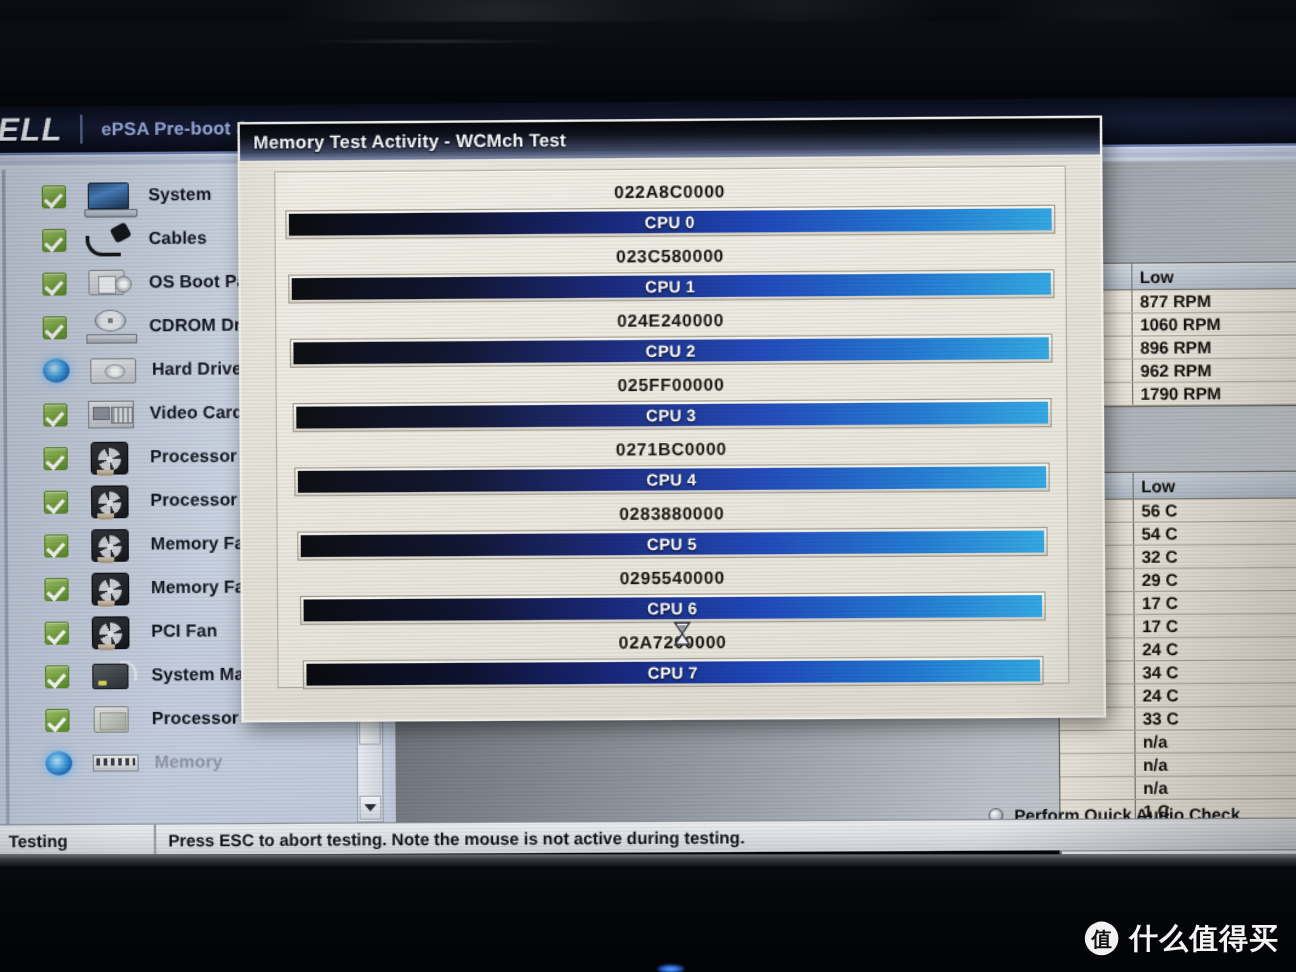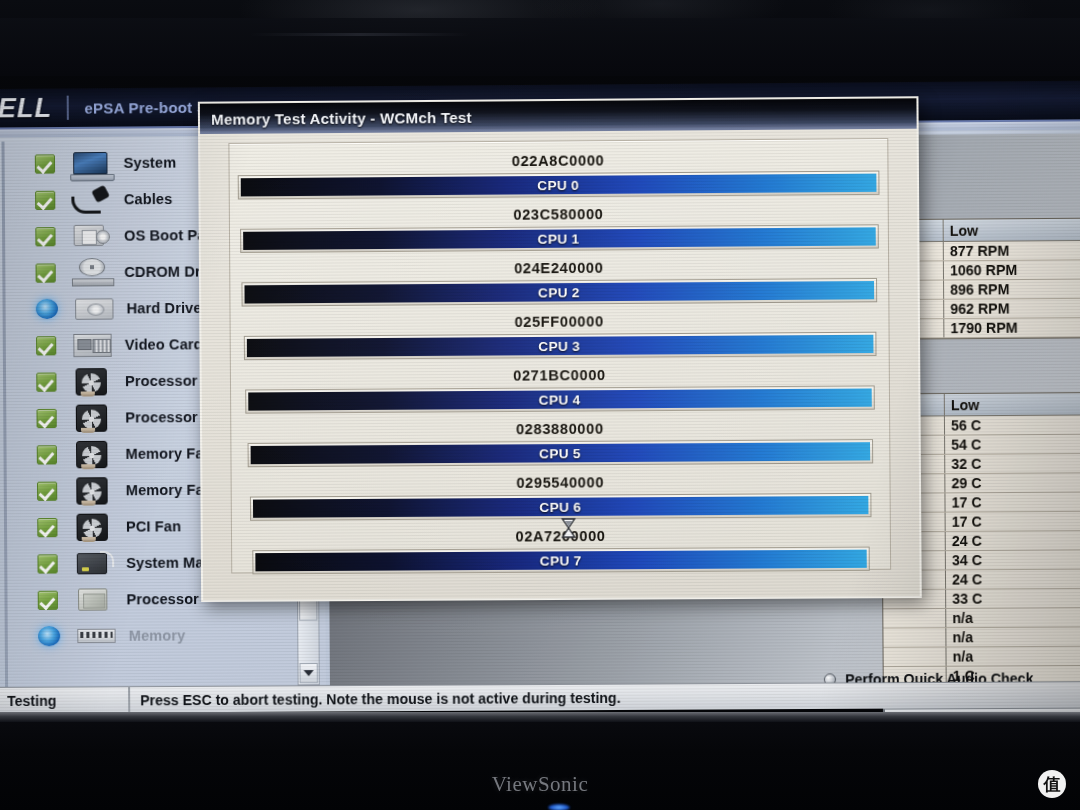--- a/index.html
+++ b/index.html
@@ -814,19 +814,19 @@
         </svg>
       </div>
     </div>
 
     <div class="scanlines"></div>
     <div class="screen-glow"></div>
   </div>
 
   <div class="bezel-bottom"></div>
   <div class="bezel-bottom-edge"></div>
-  <div class="viewsonic-logo">ViewSonic</div>
   <div class="power-led"></div>
 
   <div class="watermark">
     <span class="wm-badge">值</span>
+    <span class="wm-text">什么值得买</span>
   </div>
 </div>
 
 </body></html>

